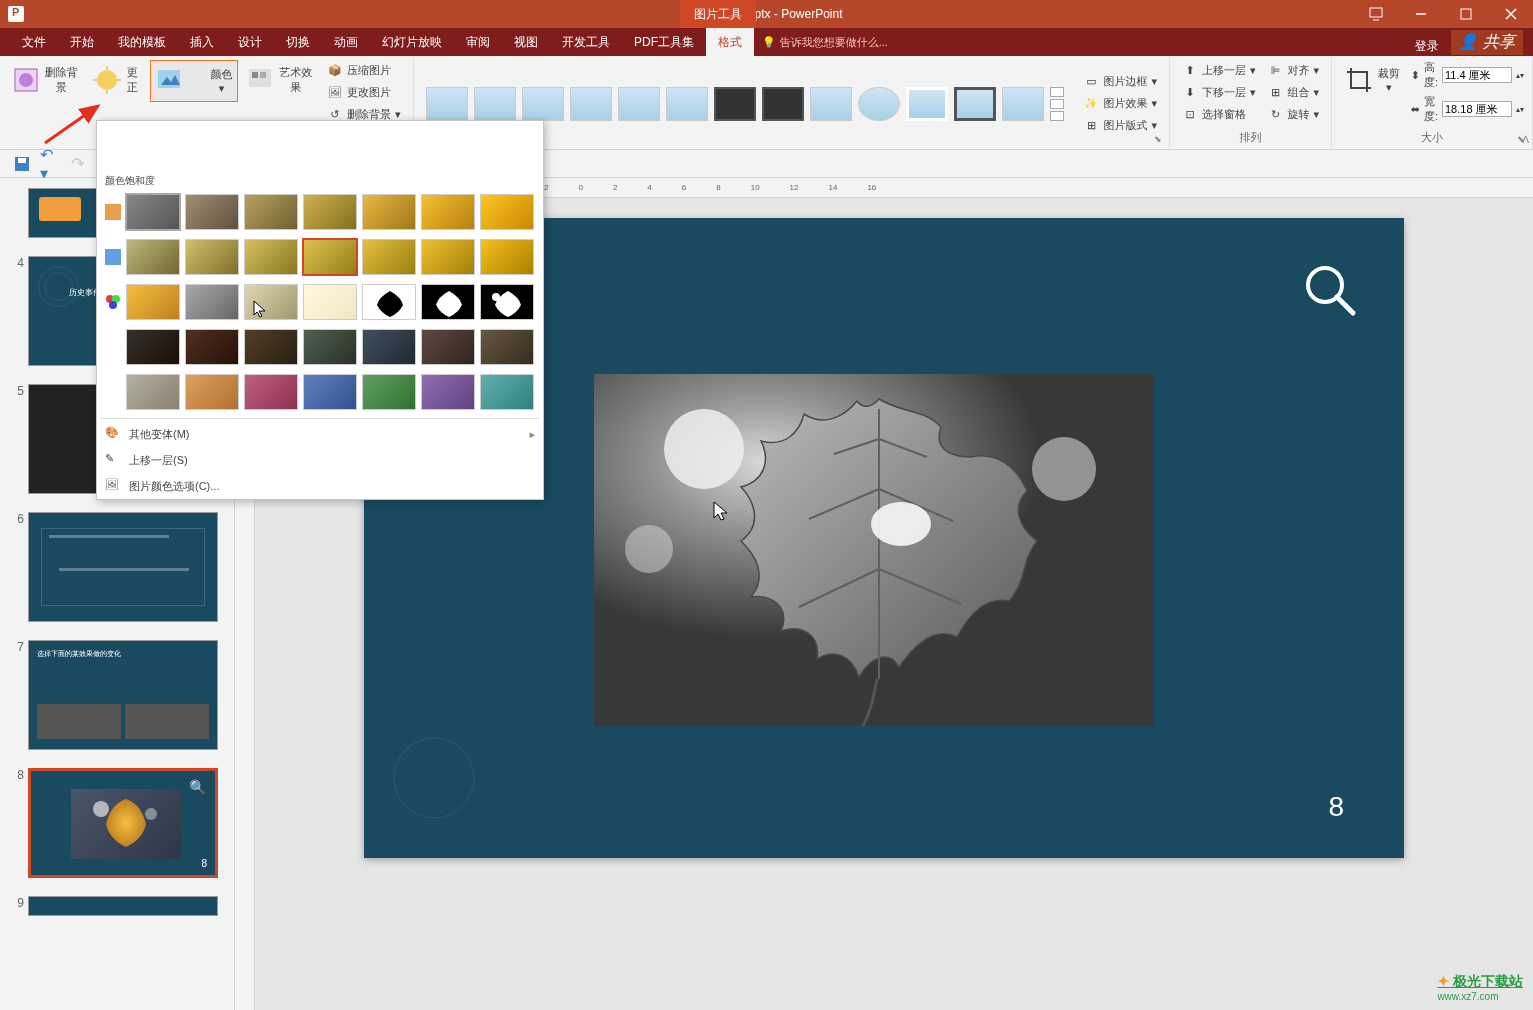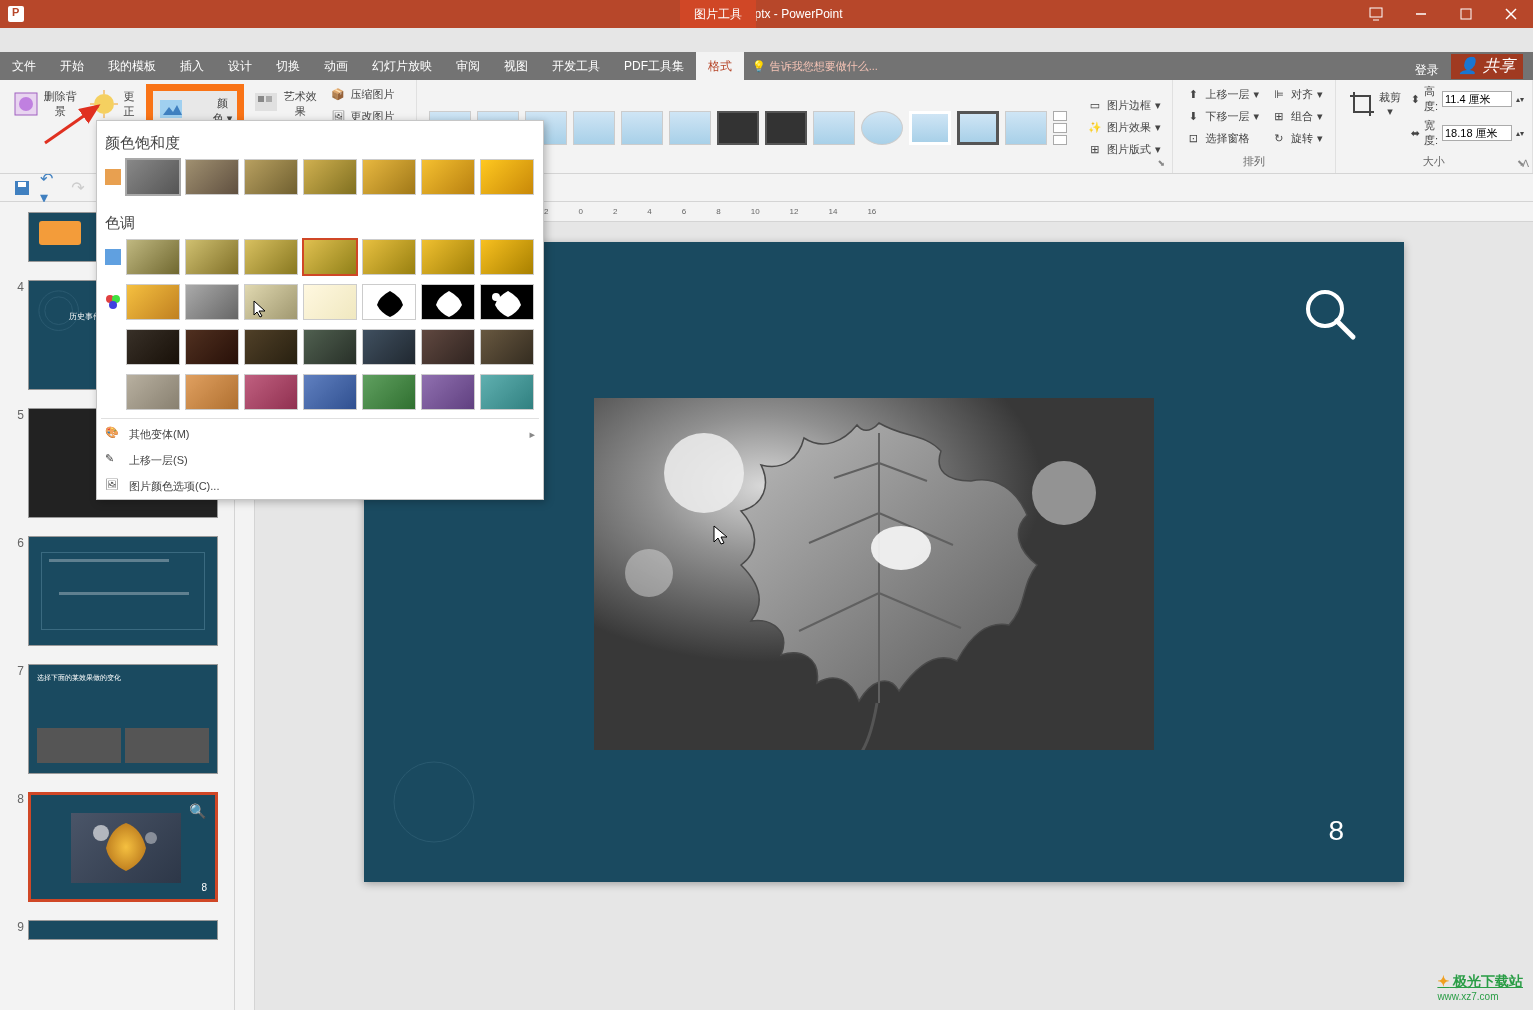--- a/index.html
+++ b/index.html
@@ -9,21 +9,21 @@
 .title-bar { height: 28px; background: #b7472a; display: flex; align-items: center; color: #fff; font-size: 12px; position: relative; }
 .title-left { display: flex; align-items: center; padding-left: 8px; gap: 8px; }
 .app-icon { width: 16px; height: 16px; background: #fff; border-radius: 2px; position: relative; }
 .app-icon::after { content: "P"; color: #b7472a; font-weight: bold; font-size: 11px; position: absolute; left: 4px; top: 0; }
 .title-center { position: absolute; left: 50%; transform: translateX(-50%); }
 .title-right { position: absolute; right: 0; display: flex; align-items: center; }
 .title-right .win-btn { width: 45px; height: 28px; display: flex; align-items: center; justify-content: center; cursor: pointer; }
 .context-tab { position: absolute; left: 680px; top: 0; background: #d04726; padding: 0 14px; height: 28px; line-height: 28px; }
 
 
-.menu-bar { height: 28px; background: #737373; display: flex; align-items: center; padding-left: 0; margin-top: 24px; }
+.menu-bar { height: 28px; background: #7f1d1d; display: flex; align-items: center; padding-left: 10px; }
 .menu-bar .tab { color: #fff; font-size: 12px; padding: 0 12px; height: 28px; line-height: 28px; cursor: pointer; }
 .menu-bar .tab.active { background: #f3f3f3; color: #b7472a; }
 .menu-bar .tell-me { color: #f5c3b5; font-size: 11px; margin-left: 8px; display: flex; align-items: center; gap: 4px; }
 .menu-bar .right-menu { margin-left: auto; display: flex; align-items: flex-end; gap: 4px; padding-right: 10px; }
 .menu-bar .right-menu .login { color: #fff; font-size: 12px; padding: 0 8px; }
 .menu-bar .right-menu .share { background: #a03a21; color: #fff; font-size: 16px; padding: 2px 8px; font-style: italic; }
 
 
 .ribbon { height: 94px; background: #f3f3f3; border-bottom: 1px solid #d4d4d4; display: flex; position: relative; }
 .ribbon-group { border-right: 1px solid #e0e0e0; padding: 4px 8px 2px; display: flex; flex-direction: column; position: relative; }
@@ -78,21 +78,21 @@
 .canvas-wrap { flex: 1; display: flex; align-items: flex-start; justify-content: center; padding: 20px; overflow: auto; }
 .slide-canvas { width: 1040px; height: 640px; background: #1a4a60; box-shadow: 0 2px 8px rgba(0,0,0,0.3); position: relative; }
 .slide-image { position: absolute; left: 230px; top: 156px; width: 560px; height: 352px; background: linear-gradient(135deg, #888 0%, #555 50%, #333 100%); }
 .slide-image svg { width: 100%; height: 100%; }
 .page-num-big { position: absolute; right: 60px; bottom: 35px; color: #fff; font-size: 28px; }
 .magnifier { position: absolute; right: 45px; top: 45px; }
 .cursor-arrow { position: absolute; left: 348px; top: 282px; z-index: 50; }
 
 
 .color-dropdown { position: absolute; left: 96px; top: 120px; width: 448px; background: #fff; border: 1px solid #c6c6c6; box-shadow: 2px 2px 8px rgba(0,0,0,0.25); z-index: 200; }
-.dd-section-label { font-size: 15px; color: #444; padding: 13px 8px 3px; }
+.dd-section-label { font-size: 10px; color: #444; padding: 13px 8px 3px; margin-top: 40px; }
 .dd-row { display: flex; gap: 5px; padding: 3px 8px 6px; align-items: center; }
 .dd-row-icon { width: 16px; height: 16px; }
 .swatch { width: 54px; height: 36px; border: 1px solid #ccc; cursor: pointer; background: #888; position: relative; overflow: hidden; }
 .swatch.hover { outline: 2px solid #f0a030; outline-offset: -1px; }
 .swatch.selected { outline: 2px solid #d04726; outline-offset: -1px; }
 .dd-divider { height: 1px; background: #e0e0e0; margin: 2px 4px; }
 .dd-menu-item { display: flex; align-items: center; gap: 8px; padding: 5px 8px; font-size: 11px; color: #444; cursor: pointer; }
 .dd-menu-item .chev { margin-left: auto; color: #888; }
 .dd-menu-item .mi-icon { width: 16px; height: 16px; }
 .cursor-dd { position: absolute; left: 155px; top: 178px; z-index: 300; }
@@ -188,21 +188,21 @@
               <g stroke="#f5a020">
                 <line x1="14" y1="0" x2="14" y2="4"></line>
                 <line x1="14" y1="24" x2="14" y2="28"></line>
                 <line x1="0" y1="14" x2="4" y2="14"></line>
                 <line x1="24" y1="14" x2="28" y2="14"></line>
               </g>
             </svg>
           </div>
         <div class="btn-label">更正</div>
       </div>
-      <div class="big-btn" style="background:#e8e8e8;border:7px solid #f97316;gap:27px;">
+      <div class="big-btn" style="background:#e8e8e8;border:1px solid #f97316;gap:27px;">
         <div class="icon-box">
             <svg width="28" height="28">
               <rect x="3" y="3" width="22" height="18" fill="#a0d0f0"></rect>
               <polygon points="6,18 12,10 16,15 20,8 25,18" fill="#4080c0"></polygon>
             </svg>
           </div>
         <div class="btn-label"><span>颜色</span> ▾</div>
       </div>
       <div class="big-btn">
         <div class="icon-box">
@@ -482,21 +482,20 @@
           <rect width="16" height="16" fill="#e8a050"></rect>
         </svg></div>
     <div class="swatch hover" style="background:linear-gradient(135deg,#888,#555);filter:grayscale(1);"></div>
     <div class="swatch" style="background:linear-gradient(135deg,#a09070,#605040);"></div>
     <div class="swatch" style="background:linear-gradient(135deg,#b8a060,#706030);"></div>
     <div class="swatch" style="background:linear-gradient(135deg,#d0b050,#807020);"></div>
     <div class="swatch" style="background:linear-gradient(135deg,#e8b840,#a07818);"></div>
     <div class="swatch" style="background:linear-gradient(135deg,#f5c030,#b88010);"></div>
     <div class="swatch" style="background:linear-gradient(135deg,#ffc820,#c88808);"></div>
   </div>
-  <div class="dd-section-label">色调</div>
   <div class="dd-row">
     <div class="dd-row-icon"><svg width="16" height="16">
           <rect width="16" height="16" fill="#60a0e0"></rect>
         </svg></div>
     <div class="swatch" style="background:linear-gradient(135deg,#c0b880,#706830);"></div>
     <div class="swatch" style="background:linear-gradient(135deg,#d0c070,#807028);"></div>
     <div class="swatch" style="background:linear-gradient(135deg,#d8c060,#887820);"></div>
     <div class="swatch selected" style="background:linear-gradient(135deg,#e0c050,#908018);"></div>
     <div class="swatch" style="background:linear-gradient(135deg,#e8c040,#988010);"></div>
     <div class="swatch" style="background:linear-gradient(135deg,#f0c030,#a08008);"></div>

